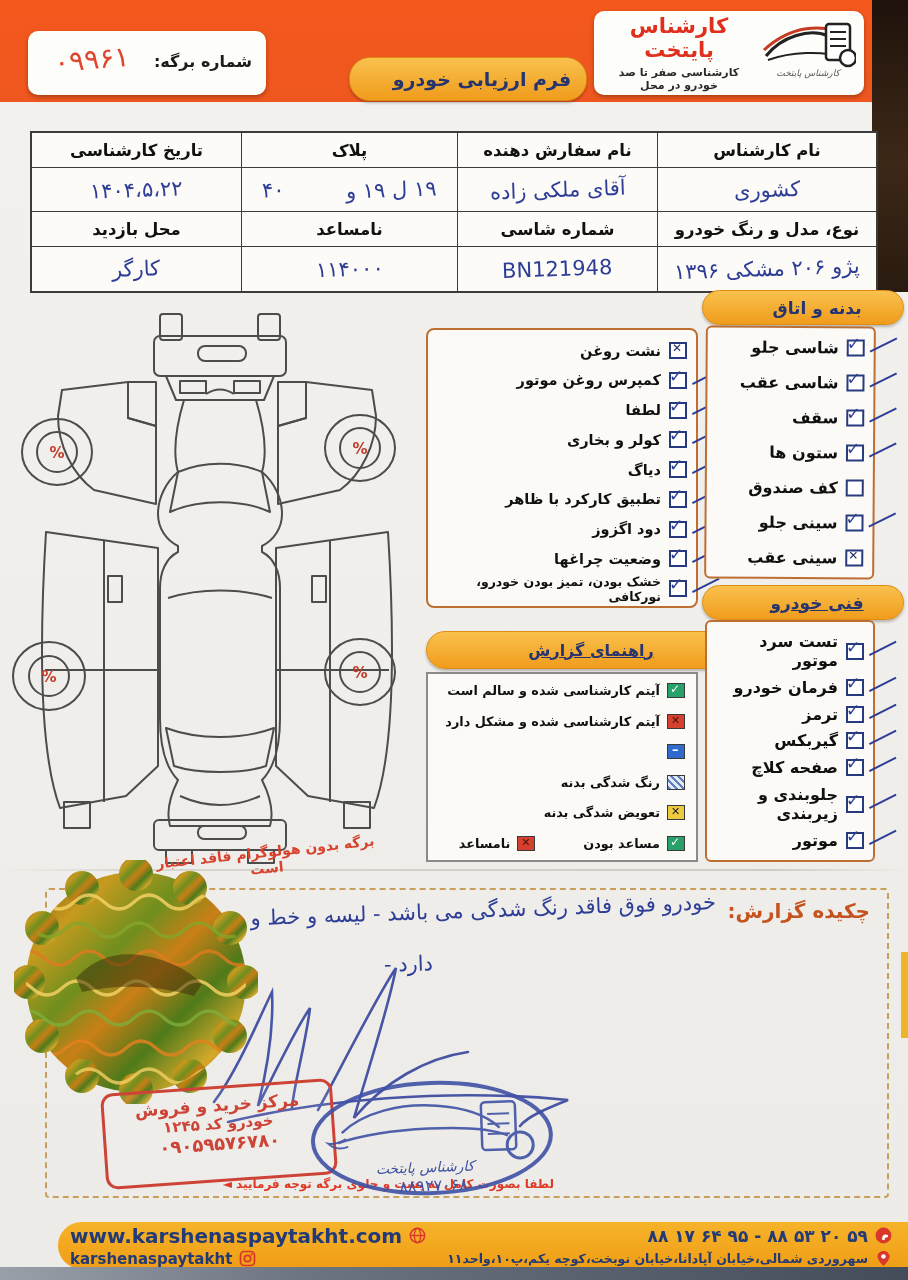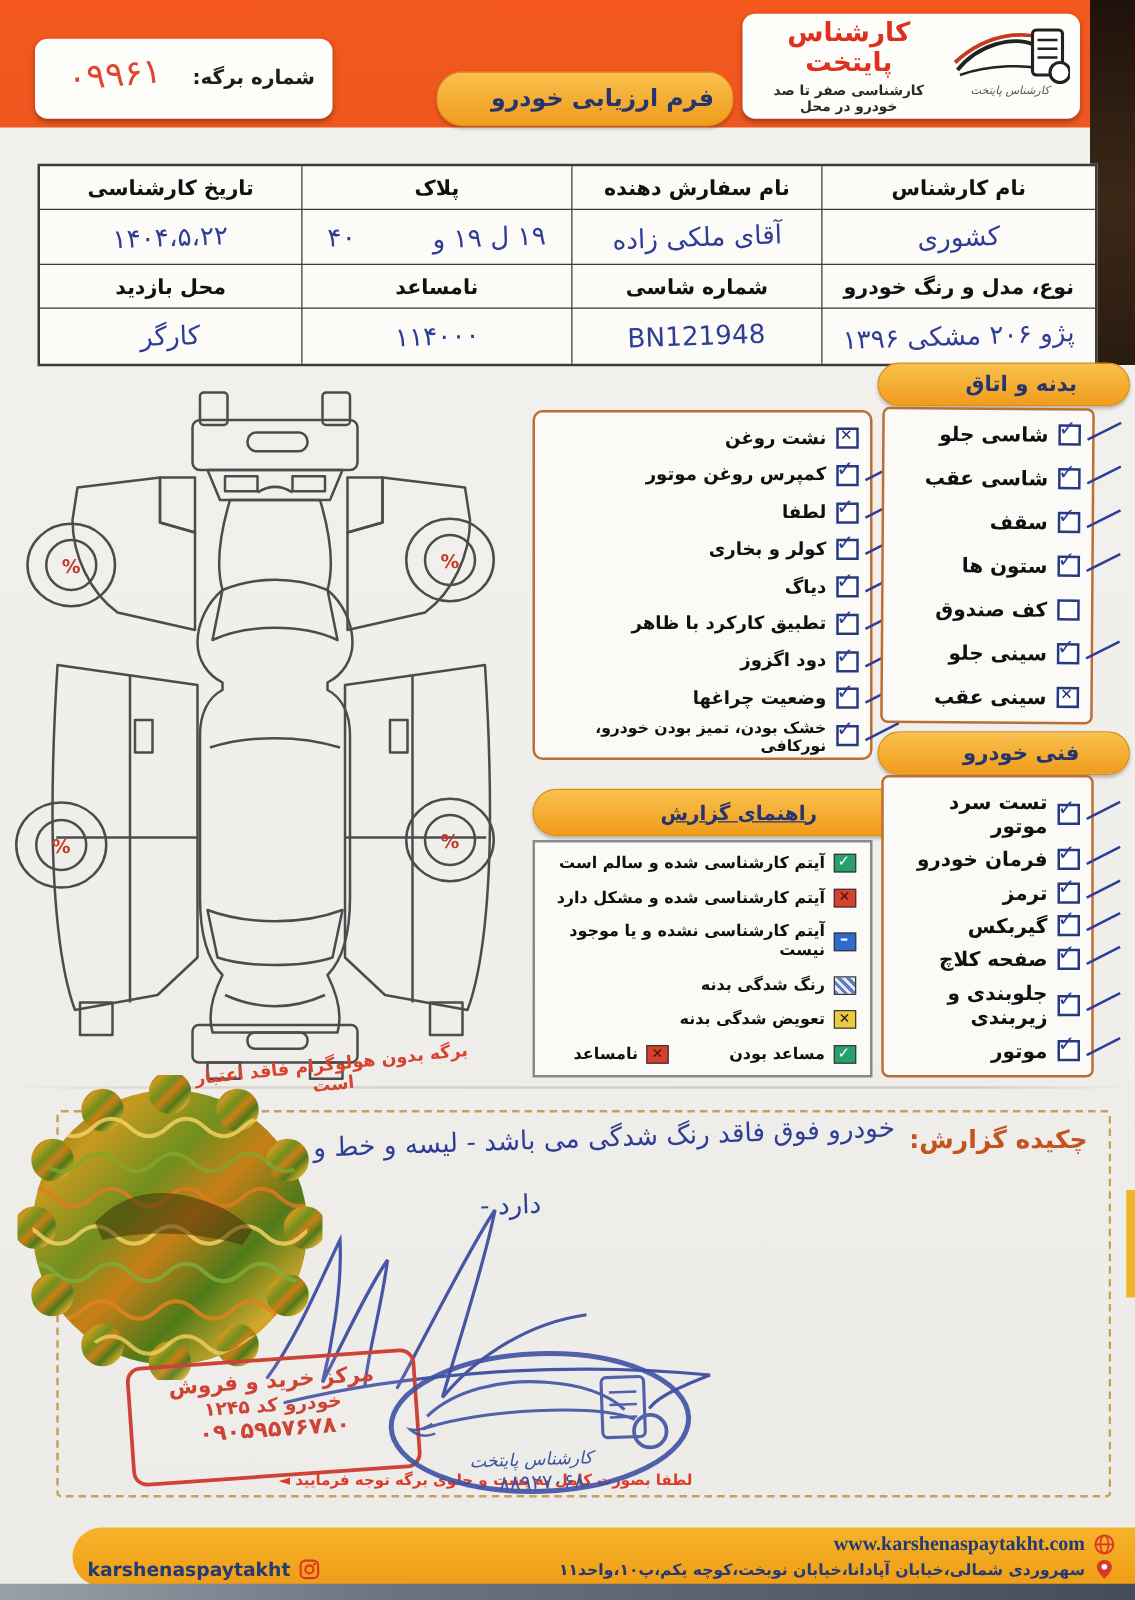--- a/index.html
+++ b/index.html
@@ -51,21 +51,21 @@
        color:#2e3d96;font-weight:bold;}
   .cb[data-mark="check"]::before{content:"";position:absolute;top:-9px;right:-33px;width:30px;height:12px;
        border-bottom:2px solid #2e3d96;transform:rotate(-27deg);}
   .cb[data-mark="x"]::after{content:"✕";position:absolute;top:-3px;left:1px;font-size:12px;
        color:#222c66;font-weight:bold;}
   .body-pill{position:absolute;top:290px;left:702px;width:172px;height:33px;font-size:17px;}
   .body-box{position:absolute;top:326px;left:705px;width:170px;height:253px;border:2.5px solid #bd6f33;
        border-radius:6px;background:#fbfaf7;padding:10px 9px;box-sizing:border-box;
        display:flex;flex-direction:column;justify-content:space-between;transform:rotate(.4deg);}
   .body-box .row,.tech-box .row{font-size:16px;}
-  .tech-pill{position:absolute;top:585px;left:702px;width:172px;height:33px;font-size:17px;}
+  .tech-pill{position:absolute;top:585px;left:702px;width:172px;height:33px;font-size:17px;text-decoration:underline;}
   .tech-box{position:absolute;top:620px;left:705px;width:170px;height:242px;border:2.5px solid #bd6f33;
        border-radius:6px;background:#fbfaf7;padding:10px 9px;box-sizing:border-box;
        display:flex;flex-direction:column;justify-content:space-between;}
   
   .legend-pill{position:absolute;top:631px;left:426px;width:272px;height:36px;font-size:16px;text-decoration:underline;}
   .legend-box{position:absolute;top:672px;left:426px;width:272px;height:190px;border:2px solid #8a8a8a;
        background:#fbfaf7;padding:9px 11px;box-sizing:border-box;display:flex;flex-direction:column;
        justify-content:space-between;}
   .lrow{display:flex;align-items:center;gap:7px;font-weight:bold;font-size:12.8px;color:#101010;}
   .sym{position:relative;width:18px;height:15px;border:1.5px solid #3a3a3a;box-sizing:border-box;flex:0 0 auto;}
@@ -107,21 +107,21 @@
   
   .footer{position:absolute;top:1222px;left:58px;right:0;height:47px;z-index:6;
        background:linear-gradient(180deg,#f6b32a,#ef9d15);border-radius:24px 0 0 24px;
        display:flex;flex-direction:column;justify-content:center;gap:2px;
        padding:4px 16px 4px 12px;box-sizing:border-box;}
   .frow{display:flex;align-items:center;justify-content:space-between;}
   .fitem{display:flex;align-items:center;gap:7px;color:#223a75;font-weight:bold;}
   .fitem .ltr{direction:ltr;unicode-bidi:isolate;}
   .f-phones{font-size:17px;}
   .f-address{font-size:12.5px;}
-  .f-web{font-size:16px;font-family:Liberation Serif, serif;}
+  .f-web{font-size:20px;}
   .f-insta{font-size:15px;}
   .ficon{width:17px;height:17px;flex:0 0 auto;}
   .bottom-strip{position:absolute;bottom:0;left:0;width:100%;height:13px;z-index:7;
        background:linear-gradient(90deg,#9aa0a8,#6b7280 35%,#454c59);}
   .car-diagram{position:absolute;top:298px;left:8px;width:418px;height:566px;}
 </style>
 </head>
 <body>
 
 <div class="page">
@@ -335,21 +335,20 @@
     <div class="lrow">
       <span class="sym" data-sym="green-check"></span>
       <span>آیتم کارشناسی شده و سالم است</span>
       </div>
     <div class="lrow">
       <span class="sym" data-sym="red-x"></span>
       <span>آیتم کارشناسی شده و مشکل دارد</span>
       </div>
     <div class="lrow">
       <span class="sym" data-sym="blue-dash"></span>
-      <span>آیتم کارشناسی نشده و یا موجود نیست</span>
       </div>
     <div class="lrow">
       <span class="sym" data-sym="hatch"></span>
       <span>رنگ شدگی بدنه</span>
       </div>
     <div class="lrow">
       <span class="sym" data-sym="yellow-x"></span>
       <span>تعویض شدگی بدنه</span>
       </div>
     <div class="lrow split">
@@ -472,20 +471,27 @@
     </g>
     <text x="118" y="94" font-size="14" font-style="italic" fill="#3f51a5" text-anchor="middle" font-family="DejaVu Sans, sans-serif">کارشناس پایتخت</text>
     <text x="126" y="113" font-size="16" fill="#3f51a5" text-anchor="middle" letter-spacing="3" font-family="DejaVu Sans, sans-serif">۸۸۹۲۷۰۶۸</text>
   </svg>
 
   <div class="notice">لطفا بصورت کامل به پشت و جلوی برگه توجه فرمایید ◄</div>
   <div class="edge-yellow"></div>
 
   <div class="footer">
     <div class="frow">
+      <div class="fitem f-phones">
+        <svg class="ficon" viewBox="0 0 18 18">
+          <circle cx="9" cy="9" r="8.4" fill="#d8372a"></circle>
+          <path d="M5 11.5 q4 -5.5 8 0 l-1.7 2 q-2.3 -2.6 -4.6 0 z" fill="#fff" transform="rotate(-40 9 9)"></path>
+        </svg>
+        <span class="ltr">۸۸ ۱۷ ۶۴ ۹۵ - ۸۸ ۵۳ ۲۰ ۵۹</span>
+      </div>
       <div class="fitem f-web">
         <svg class="ficon" viewBox="0 0 18 18">
           <circle cx="9" cy="9" r="7.6" fill="none" stroke="#d8372a" stroke-width="1.6"></circle>
           <ellipse cx="9" cy="9" rx="3.4" ry="7.6" fill="none" stroke="#d8372a" stroke-width="1.4"></ellipse>
           <line x1="1.4" y1="9" x2="16.6" y2="9" stroke="#d8372a" stroke-width="1.4"></line>
         </svg>
         <span class="ltr">www.karshenaspaytakht.com</span>
       </div>
     </div>
     <div class="frow">

